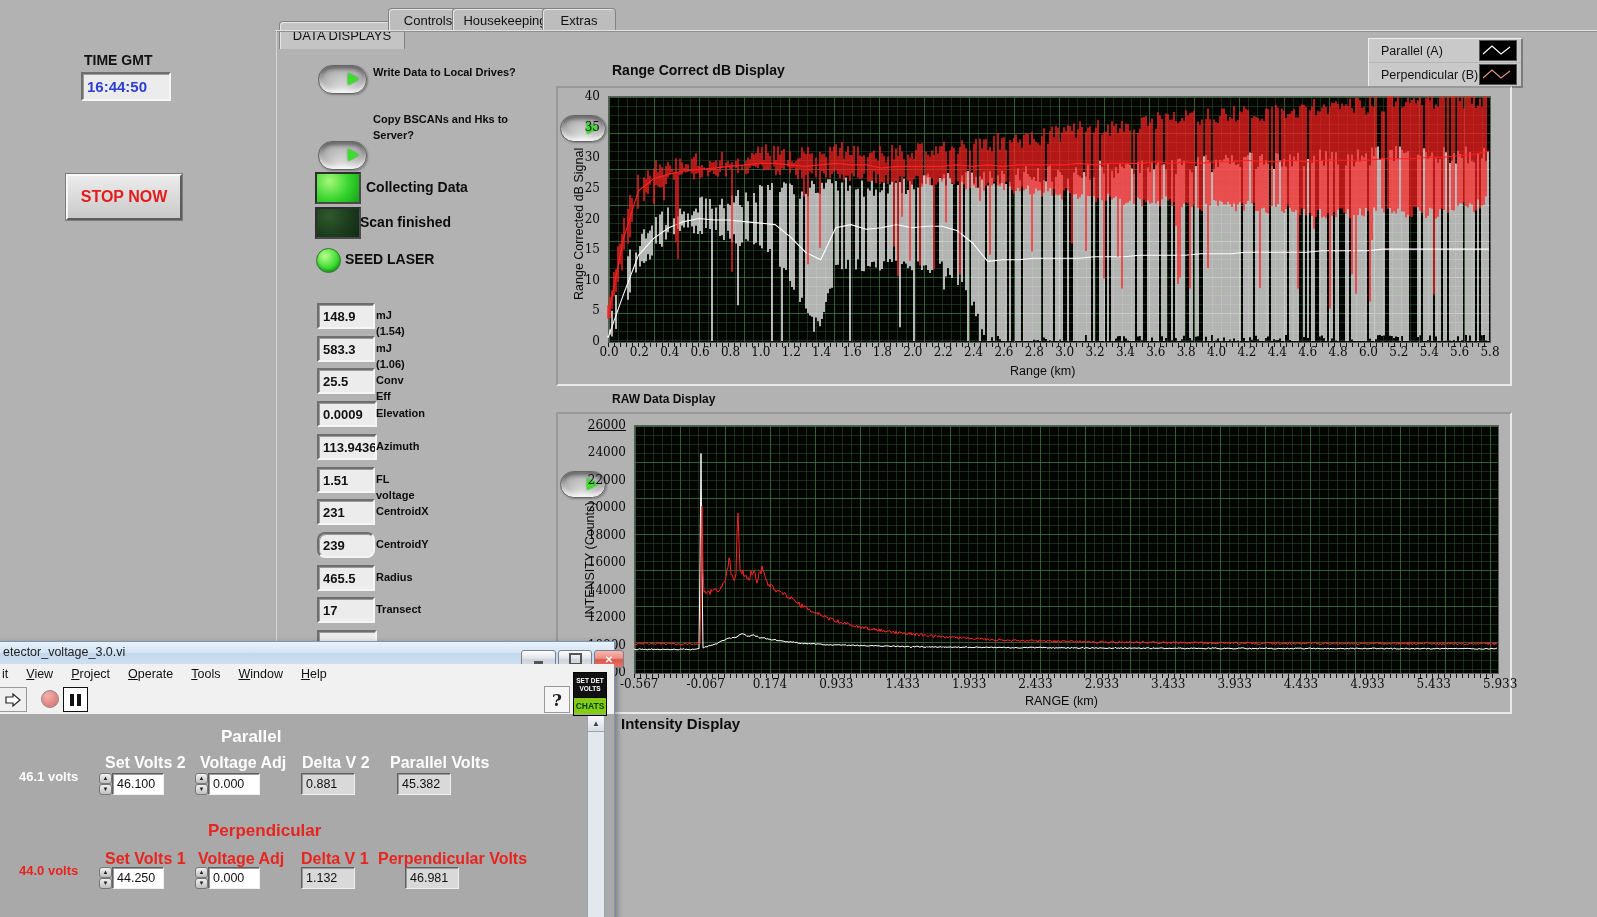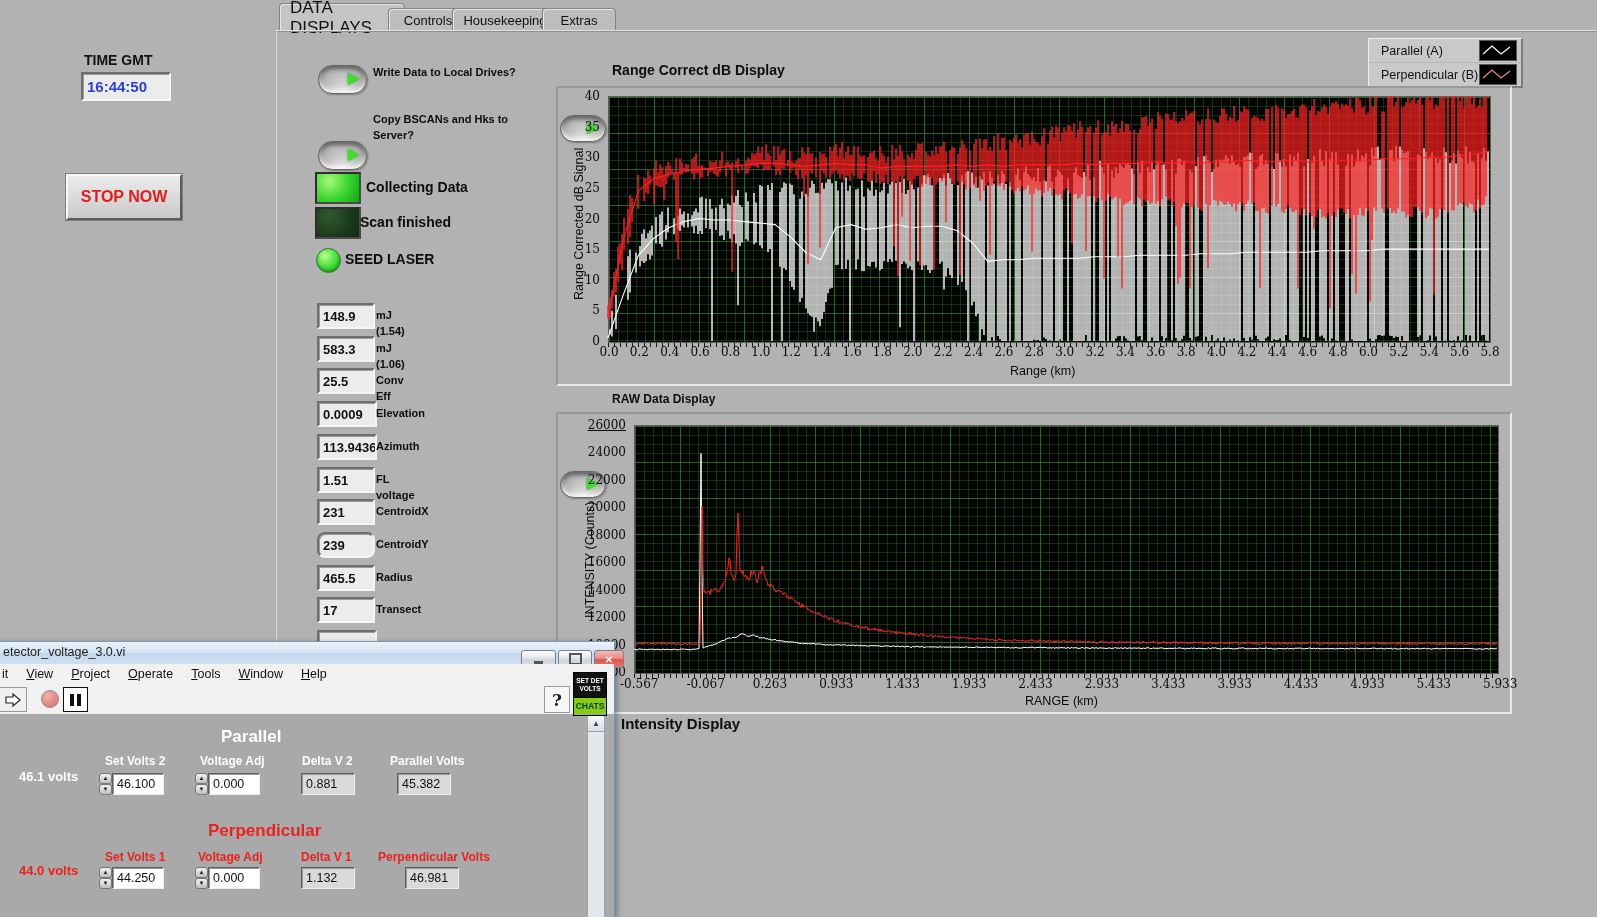--- a/index.html
+++ b/index.html
@@ -14,21 +14,21 @@
           font-weight:700;font-size:13px;overflow:hidden;white-space:nowrap;}
   
   .raised{background:linear-gradient(#ececec,#c9c9c9);border-top:2px solid #f8f8f8;border-left:2px solid #f8f8f8;
           border-bottom:2px solid #5d5d5d;border-right:2px solid #5d5d5d;
           box-shadow:0 0 0 1px #7d7d7d;display:flex;align-items:center;justify-content:center;cursor:pointer;}
   .stop-text{color:#e31c1c;font-weight:700;}
   
   .tab{position:absolute;top:8px;height:22px;background:#bdbdbd;border:1px solid #828282;border-bottom:none;
        border-radius:4px 4px 0 0;display:flex;align-items:center;justify-content:center;
        font-size:13px;padding:0 10px;box-shadow:inset 1px 1px 0 #e6e6e6;cursor:pointer;}
-  .tab.active{top:3px;height:27px;background:#c4c4c4;font-size:17px;}
+  .tab.active{top:21px;height:27px;background:#c4c4c4;font-size:13px;}
   .tabline{position:absolute;left:275px;right:0;top:30px;height:1px;background:#e2e2e2;}
   .tabline2{position:absolute;left:275px;right:0;top:31px;height:1px;background:#8f8f8f;}
   .pageedge{position:absolute;left:276px;top:31px;bottom:0;width:1px;background:#d6d6d6;}
   
   .toggle{width:47px;height:27px;border-radius:14px;background:radial-gradient(ellipse at 50% 120%,#efefef,#b9b9b9 60%,#8f8f8f);
           border:1px solid #666;box-shadow:inset 0 -3px 4px rgba(255,255,255,.8),inset 0 3px 4px rgba(0,0,0,.45),1px 1px 2px rgba(0,0,0,.3);
           position:relative;cursor:pointer;}
   .toggle .tri{position:absolute;right:7px;top:7px;width:0;height:0;border-left:11px solid #3ddd2e;
           border-top:6px solid transparent;border-bottom:6px solid transparent;filter:drop-shadow(0 0 1px #0a0);}
   .lbl{font-weight:700;font-size:11px;line-height:16px;color:#0d0d0d;}
@@ -64,21 +64,21 @@
   .capbtn{position:absolute;top:8px;height:16px;border:1px solid #77828e;border-radius:3px;
       background:linear-gradient(#fdfdfd,#e2e6ea 45%,#cdd4db 55%,#dde2e8);display:flex;align-items:center;justify-content:center;
       font-size:10px;color:#333;cursor:pointer;}
   .capbtn.close{background:linear-gradient(#f6b8b1,#ee8d84 45%,#d9574c 55%,#e4776c);color:#fff;font-weight:700;}
   #vi-menubar{position:absolute;left:0;top:22px;right:0;height:19px;background:#f1f1f1;border-bottom:1px solid #d8d8d8;
       display:flex;align-items:center;font-size:12.5px;}
   .menu-item{padding:0 9px;cursor:pointer;}
   #vi-toolbar{position:absolute;left:0;top:41px;right:0;height:31px;background:#f1f1f1;border-bottom:1px solid #adadad;}
   .tbtn{position:absolute;display:flex;align-items:center;justify-content:center;cursor:pointer;}
   #vi-content{position:absolute;left:0;top:72px;right:0;bottom:0;background:#a9a9a9;}
-  .wlbl{position:absolute;font-weight:700;font-size:12px;color:#fdfdfd;white-space:nowrap;}
+  .wlbl{position:absolute;font-weight:700;font-size:16px;color:#fdfdfd;white-space:nowrap;}
   .rlbl{color:#e8241f;}
   .field{position:absolute;height:20px;background:#fff;border-top:1px solid #5f5f5f;border-left:1px solid #5f5f5f;
          border-bottom:1px solid #efefef;border-right:1px solid #efefef;box-shadow:inset 1px 1px 0 #999;
          font-size:12.5px;display:flex;align-items:center;padding-left:4px;}
   .ind{background:#d9d9d9;}
   .spin{position:absolute;width:13px;height:22px;display:flex;flex-direction:column;}
   .spin div{flex:1;background:linear-gradient(#f2f2f2,#bfbfbf);border:1px solid #777;font-size:6px;line-height:9px;
          display:flex;align-items:center;justify-content:center;color:#222;cursor:pointer;border-radius:3px;}
   #badge{position:absolute;right:7px;top:30px;width:32px;height:42px;border:1px solid #000;z-index:5;}
   #badge .b1{height:24px;background:#111;color:#fff;font-size:6.5px;font-weight:700;line-height:8px;
@@ -326,21 +326,21 @@
     <div class="ticklab" style="left: 556px; top: 119.625px; width: 44px; text-align: right;">35</div>
     <div class="ticklab" style="left: 556px; top: 89px; width: 44px; text-align: right;">40</div>
     <svg width="881" height="245" style="left: 608px; top: 96px;">
       <path d="M0.0 241.9L15.2 199.1L30.4 159.3L45.6 142.4L60.8 131.7L75.9 125.6L91.1 122.5L106.3 124.0L121.5 124.0L136.7 125.6L151.9 127.1L167.1 128.6L182.3 140.9L197.5 156.2L212.7 163.8L227.8 131.7L243.0 128.6L258.2 133.2L273.4 131.7L288.6 128.6L303.8 131.7L319.0 130.2L334.2 130.2L349.4 134.8L364.6 147.0L379.7 165.4L394.9 163.8L410.1 163.8L425.3 162.3L440.5 162.3L455.7 162.3L470.9 162.3L486.1 160.8L501.3 160.8L516.4 160.8L531.6 159.3L546.8 159.3L562.0 159.3L577.2 159.3L592.4 157.7L607.6 157.7L622.8 157.7L638.0 156.2L653.2 156.2L668.3 156.2L683.5 156.2L698.7 156.2L713.9 154.7L729.1 154.7L744.3 154.7L759.5 154.7L774.7 153.1L789.9 153.1L805.1 153.1L820.2 153.1L835.4 153.1L850.6 153.1L865.8 153.1L881.0 153.1" fill="none" stroke="#ffffff" stroke-width="1.1"></path>
       <path d="M0 239.8L0 241.0M2 233.6L2 238.5M4 214.7L4 240.5M8 198.9L8 232.9M20 160.3L20 203.8M22 153.6L22 196.6M28 156.4L28 176.6M32 150.0L32 170.5M34 137.8L34 165.2M36 133.2L36 167.0M38 142.4L38 165.2M40 137.3L40 158.2M42 134.6L42 163.4M44 129.5L44 159.6M48 121.1L48 147.4M52 118.5L52 147.9M54 115.5L54 150.8M58 129.0L58 143.5M60 111.4L60 136.2M66 122.2L66 138.2M70 120.2L70 133.0M72 112.6L72 135.1M74 118.2L74 129.4M76 115.5L76 131.5M80 117.6L80 131.5M84 119.2L84 130.5M86 115.3L86 137.2M88 112.5L88 129.7M90 116.6L90 138.1M92 101.6L92 134.9M94 100.8L94 137.9M98 102.6L98 131.9M102 102.9L102 133.1M104 112.8L104 245.0M108 111.6L108 134.1M112 108.7L112 140.0M114 102.8L114 139.2M116 112.3L116 144.1M120 107.7L120 134.7M122 109.3L122 142.7M124 99.6L124 146.4M126 106.5L126 138.3M128 100.1L128 147.5M130 94.1L130 209.2M132 108.9L132 150.0M134 111.0L134 146.4M138 96.6L138 143.2M140 105.3L140 144.8M146 97.1L146 148.3M148 106.5L148 146.7M152 89.1L152 149.6M154 90.3L154 152.2M160 89.1L160 155.9M162 94.0L162 153.1M164 86.9L164 245.0M172 95.9L172 170.7M174 91.7L174 245.0M176 86.3L176 172.0M178 87.6L178 174.0M182 87.4L182 184.9M184 88.9L184 191.0M186 98.3L186 193.7M192 102.7L192 205.9M194 95.6L194 201.7M198 97.7L198 212.6M200 100.3L200 216.9M202 91.7L202 219.4M204 84.8L204 220.8M206 87.9L206 235.8M208 96.9L208 221.4M210 96.7L210 225.3M212 98.1L212 230.3M214 86.8L214 223.0M216 92.8L216 216.1M218 86.8L218 205.9M220 83.3L220 197.2M222 83.2L222 192.7M224 87.3L224 191.8M228 85.0L228 169.0M230 94.4L230 168.8M234 86.6L234 173.2M238 81.4L238 172.7M240 94.8L240 163.8M242 89.6L242 245.0M248 93.6L248 173.5M250 92.7L250 163.2M254 84.6L254 175.1M256 100.8L256 175.2M260 92.6L260 170.0M262 94.5L262 170.4M264 84.6L264 166.0M266 99.7L266 165.7M268 93.6L268 171.5M272 96.2L272 174.4M274 94.3L274 172.9M276 86.7L276 165.3M280 97.5L280 165.9M282 88.4L282 162.9M284 85.4L284 166.0M288 86.8L288 164.8M292 85.9L292 231.3M294 96.9L294 167.9M296 82.8L296 165.4M298 97.9L298 167.6M300 94.0L300 172.3M302 85.1L302 170.2M304 88.2L304 174.3M306 93.3L306 245.0M310 91.6L310 165.5M314 87.4L314 174.1M316 79.2L316 169.5M318 79.6L318 169.3M320 77.7L320 174.1M322 80.9L322 177.1M324 89.3L324 173.9M332 81.8L332 167.8M334 82.5L334 165.6M336 78.3L336 193.5M338 89.4L338 180.6M340 77.1L340 171.9M342 81.8L342 179.1M344 88.0L344 181.9M350 89.1L350 188.9M354 79.3L354 186.0M358 76.3L358 194.2M360 75.1L360 245.0M364 76.6L364 209.4M366 87.6L366 205.7M368 80.7L368 220.3M370 91.8L370 217.8M372 80.2L372 245.0M374 83.1L374 233.3M376 75.8L376 239.1M380 89.4L380 245.0M382 75.3L382 245.0M384 81.7L384 241.3M386 87.4L386 245.0M390 79.3L390 240.1M392 87.4L392 243.3M394 74.7L394 245.0M396 77.9L396 245.0M398 88.1L398 245.0M402 85.9L402 245.0M408 78.8L408 245.0M410 72.4L410 245.0M412 84.2L412 245.0M416 75.9L416 245.0M418 70.2L418 245.0M420 78.0L420 245.0M422 80.8L422 245.0M424 83.5L424 245.0M426 81.1L426 243.7M428 85.1L428 244.4M430 71.9L430 244.0M432 85.9L432 245.0M436 84.1L436 241.6M438 85.3L438 242.9M440 70.5L440 245.0M442 69.3L442 244.2M444 85.5L444 245.0M448 80.7L448 245.0M450 74.1L450 245.0M452 76.1L452 243.5M454 79.0L454 245.0M460 82.8L460 245.0M466 76.6L466 245.0M468 71.2L468 245.0M470 78.9L470 245.0M472 80.5L472 245.0M474 81.9L474 245.0M476 75.9L476 245.0M478 80.6L478 239.0M480 68.1L480 245.0M482 83.8L482 245.0M486 81.2L486 245.0M492 64.8L492 245.0M494 71.1L494 245.0M496 77.6L496 245.0M500 67.8L500 245.0M504 74.8L504 245.0M506 81.8L506 245.0M508 71.0L508 242.5M510 77.3L510 240.3M512 67.2L512 240.0M514 70.5L514 245.0M516 72.3L516 240.3M518 68.3L518 242.4M520 68.0L520 244.6M522 69.0L522 245.0M524 72.6L524 245.0M526 77.9L526 245.0M530 65.8L530 240.6M532 76.9L532 240.0M534 64.7L534 244.2M540 71.2L540 245.0M542 76.2L542 245.0M544 67.1L544 241.5M546 73.5L546 245.0M548 69.1L548 245.0M550 66.4L550 245.0M554 69.2L554 240.2M556 68.3L556 245.0M558 73.4L558 242.1M564 64.3L564 244.2M568 78.1L568 242.0M570 63.1L570 245.0M572 62.4L572 245.0M574 69.0L574 243.2M576 64.7L576 239.7M582 74.1L582 242.1M584 76.2L584 244.6M588 70.0L588 240.7M590 61.1L590 240.2M596 60.2L596 245.0M598 59.2L598 240.8M600 64.1L600 245.0M602 66.5L602 245.0M604 76.0L604 239.1M606 73.3L606 245.0M608 63.8L608 244.4M610 70.9L610 242.5M612 63.8L612 245.0M614 64.7L614 245.0M616 63.2L616 241.6M618 59.0L618 245.0M620 61.9L620 245.0M622 68.1L622 243.6M624 59.2L624 245.0M626 66.3L626 242.4M628 68.9L628 245.0M630 68.1L630 244.5M632 71.1L632 245.0M636 61.0L636 242.0M638 60.7L638 245.0M640 59.3L640 245.0M642 56.4L642 241.2M644 57.1L644 243.8M648 72.9L648 239.8M650 70.8L650 243.3M652 60.0L652 245.0M654 58.1L654 245.0M656 68.5L656 245.0M658 64.4L658 242.0M660 68.1L660 240.6M664 70.2L664 245.0M666 73.1L666 243.3M668 57.0L668 244.1M670 57.8L670 244.0M672 64.5L672 242.4M674 70.4L674 245.0M676 63.0L676 245.0M678 70.5L678 239.0M682 58.6L682 244.0M684 70.3L684 245.0M686 60.4L686 245.0M688 64.7L688 245.0M690 56.8L690 245.0M696 70.1L696 241.0M700 63.0L700 242.1M704 67.0L704 245.0M706 59.8L706 245.0M712 53.6L712 240.6M714 64.9L714 239.5M716 69.7L716 242.3M718 55.3L718 245.0M722 63.1L722 245.0M724 56.1L724 242.6M728 56.2L728 244.5M730 68.6L730 245.0M738 69.4L738 245.0M740 58.2L740 245.0M744 58.6L744 243.6M746 70.5L746 245.0M748 65.7L748 245.0M750 53.6L750 245.0M752 65.6L752 245.0M754 59.5L754 245.0M756 61.6L756 245.0M758 57.2L758 245.0M762 69.3L762 242.8M764 51.6L764 245.0M766 60.0L766 245.0M768 51.4L768 243.2M770 50.5L770 239.3M772 63.6L772 238.9M774 61.9L774 239.9M776 62.4L776 239.5M782 53.9L782 239.7M784 54.0L784 239.9M786 65.0L786 242.0M788 50.1L788 240.4M790 62.6L790 240.9M792 50.5L792 245.0M794 54.0L794 240.1M796 57.0L796 245.0M798 56.6L798 245.0M800 55.1L800 245.0M810 58.6L810 241.1M812 59.8L812 239.3M816 52.3L816 245.0M818 56.0L818 245.0M820 62.8L820 244.1M822 60.4L822 239.4M824 56.5L824 245.0M828 62.3L828 240.5M830 66.8L830 245.0M832 62.9L832 245.0M836 51.2L836 245.0M838 56.3L838 244.8M842 67.0L842 244.6M844 64.7L844 245.0M846 56.9L846 244.0M848 67.5L848 245.0M850 54.8L850 240.3M852 57.9L852 245.0M854 61.7L854 244.3M858 50.6L858 239.1M860 67.3L860 245.0M862 56.1L862 239.4M864 65.3L864 245.0M866 66.3L866 245.0M870 57.7L870 245.0M874 62.2L874 239.3M876 52.0L876 239.1M878 64.9L878 244.4M880 55.2L880 245.0" fill="none" stroke="#ffffff" stroke-width="1.4"></path>
       <path d="M0.0 220.5L15.2 143.9L30.4 94.9L45.6 82.7L60.8 78.1L75.9 75.0L91.1 73.5L106.3 72.0L121.5 70.4L136.7 68.9L151.9 67.4L167.1 67.4L182.3 68.9L197.5 70.4L212.7 68.9L227.8 67.4L243.0 68.9L258.2 68.9L273.4 72.0L288.6 70.4L303.8 70.4L319.0 70.4L334.2 70.4L349.4 68.9L364.6 70.4L379.7 68.9L394.9 70.4L410.1 68.9L425.3 68.9L440.5 68.9L455.7 68.9L470.9 67.4L486.1 68.9L501.3 67.4L516.4 67.4L531.6 67.4L546.8 65.8L562.0 67.4L577.2 65.8L592.4 67.4L607.6 65.8L622.8 65.8L638.0 64.3L653.2 65.8L668.3 65.8L683.5 64.3L698.7 65.8L713.9 64.3L729.1 64.3L744.3 64.3L759.5 64.3L774.7 62.8L789.9 62.8L805.1 62.8L820.2 61.3L835.4 61.3L850.6 59.7L865.8 58.2L881.0 55.1" fill="none" stroke="#ff2222" stroke-width="1.1"></path>
       <path d="M0 209.2L0 222.7M2 200.7L2 222.3M4 194.2L4 212.8M6 176.0L6 200.6M8 173.3L8 196.0M10 150.4L10 185.8M12 147.5L12 168.1M14 137.9L14 174.6M16 121.8L16 153.8M20 113.0L20 147.7M22 98.9L22 141.3M24 102.1L24 126.1M30 78.8L30 112.7M36 81.3L36 105.0M38 82.8L38 96.4M40 74.3L40 98.0M42 79.6L42 88.7M46 72.4L46 108.3M48 64.3L48 88.9M50 76.3L50 90.5M52 68.6L52 91.1M54 71.3L54 90.9M56 80.0L56 104.2M58 70.0L58 88.2M60 65.7L60 81.5M62 69.3L62 78.3M64 72.9L64 76.3M66 76.5L66 83.8M68 62.2L68 146.3M70 76.2L70 162.9M72 62.4L72 79.0M74 66.5L74 78.3M76 71.5L76 74.9M78 68.1L78 76.5M80 68.5L80 75.8M84 62.7L84 77.6M86 60.9L86 83.6M88 57.2L88 77.8M90 69.9L90 77.2M92 70.3L92 82.0M94 69.0L94 81.3M96 71.5L96 74.1M100 72.3L100 80.2M102 64.9L102 76.3M104 66.2L104 74.8M106 66.0L106 78.1M108 64.2L108 79.4M110 73.0L110 80.8M112 64.6L112 76.1M114 55.7L114 71.8M116 70.8L116 71.2M118 66.5L118 80.5M120 65.2L120 71.3M122 68.2L122 73.0M124 66.2L124 175.7M128 65.1L128 71.9M130 62.4L130 77.3M134 68.9L134 74.3M138 64.7L138 78.0M140 61.6L140 77.6M142 63.2L142 71.8M144 56.8L144 69.8M146 58.4L146 69.9M148 56.9L148 71.0M150 50.6L150 72.2M152 56.9L152 68.2M154 51.0L154 69.3M156 63.9L156 74.2M158 48.3L158 73.3M160 56.7L160 74.0M162 59.8L162 73.4M166 49.8L166 70.4M168 63.9L168 79.2M170 50.3L170 75.4M172 58.6L172 79.1M174 54.5L174 72.5M176 52.9L176 72.9M180 63.9L180 70.7M182 55.2L182 77.2M184 65.2L184 72.6M186 67.1L186 71.8M188 64.9L188 79.1M190 62.7L190 83.1M192 61.7L192 73.3M194 51.3L194 81.9M196 56.2L196 100.2M198 58.0L198 79.0M200 50.9L200 168.2M202 57.8L202 75.4M204 57.3L204 77.4M208 61.5L208 81.2M212 55.9L212 151.7M214 58.2L214 74.9M216 57.5L216 77.4M218 61.1L218 81.5M222 50.8L222 82.1M224 55.3L224 78.0M226 50.6L226 75.5M228 48.3L228 74.6M230 60.1L230 78.1M232 51.7L232 82.6M234 46.0L234 78.5M236 62.7L236 83.8M238 56.1L238 79.7M240 50.2L240 79.8M242 59.0L242 85.0M244 59.0L244 77.6M246 49.7L246 80.4M250 50.6L250 81.7M252 59.5L252 83.0M254 60.4L254 82.2M256 59.3L256 77.7M260 61.1L260 85.6M262 57.0L262 85.7M264 56.2L264 84.6M266 54.5L266 75.4M268 62.5L268 87.1M270 64.7L270 78.4M272 50.0L272 87.9M274 57.3L274 85.9M276 59.7L276 86.4M278 66.3L278 78.9M280 60.4L280 88.0M284 49.0L284 86.0M286 63.3L286 150.6M288 52.4L288 85.0M290 59.9L290 180.0M292 48.9L292 80.4M294 55.4L294 120.7M296 63.3L296 80.8M300 58.5L300 84.7M302 61.5L302 164.7M304 56.7L304 88.8M306 62.8L306 83.3M308 54.1L308 79.8M310 47.2L310 80.3M312 47.9L312 169.4M314 47.3L314 90.8M318 55.4L318 88.0M320 58.5L320 81.5M322 60.4L322 89.0M324 54.4L324 82.0M326 58.8L326 173.5M328 50.3L328 88.8M330 57.2L330 86.3M332 50.2L332 81.0M334 50.0L334 85.4M336 45.8L336 82.5M338 55.7L338 126.3M342 54.3L342 82.7M344 50.6L344 87.5M346 52.1L346 88.5M350 57.8L350 85.6M352 51.2L352 178.7M354 44.2L354 85.8M356 48.3L356 88.4M358 52.3L358 93.3M362 54.4L362 91.9M366 47.7L366 89.6M368 43.0L368 92.1M372 42.4L372 104.7M374 52.2L374 83.9M376 43.5L376 94.8M378 43.1L378 89.7M380 54.2L380 86.7M382 51.0L382 158.7M384 55.2L384 89.6M386 39.7L386 85.8M390 37.1L390 89.2M392 53.6L392 90.2M394 41.9L394 87.0M396 41.2L396 93.9M398 53.9L398 85.8M402 44.1L402 90.5M404 46.4L404 93.9M406 41.9L406 97.7M408 38.6L408 95.1M410 46.8L410 91.9M412 43.6L412 95.3M414 51.5L414 90.6M416 39.1L416 94.6M418 37.3L418 93.0M420 37.7L420 89.5M422 48.4L422 98.2M424 35.8L424 155.6M426 43.1L426 97.7M428 46.0L428 92.4M430 47.2L430 94.7M432 49.2L432 94.2M434 40.3L434 100.4M436 32.2L436 96.8M440 47.8L440 95.3M442 34.8L442 92.1M444 30.6L444 99.6M446 41.2L446 93.2M448 29.8L448 98.5M450 31.4L450 99.6M452 45.4L452 98.5M454 36.5L454 103.5M456 31.3L456 94.6M458 35.3L458 92.2M460 29.2L460 94.6M462 30.1L462 97.2M464 34.7L464 147.5M466 27.3L466 98.5M468 41.6L468 97.9M470 33.4L470 103.1M472 25.3L472 101.3M474 31.1L474 98.3M478 35.8L478 155.0M480 31.4L480 99.9M482 30.3L482 100.3M486 36.5L486 100.2M488 31.5L488 106.3M490 24.2L490 102.1M494 38.6L494 104.3M496 36.6L496 182.5M498 35.8L498 104.7M500 28.4L500 97.8M502 39.6L502 100.5M504 25.3L504 103.5M506 29.9L506 101.9M508 27.7L508 100.5M510 36.7L510 160.7M512 32.2L512 102.7M514 24.9L514 192.5M516 35.7L516 109.0M518 27.7L518 107.3M520 27.9L520 106.4M522 34.4L522 104.8M526 33.6L526 108.1M530 37.0L530 101.6M532 32.7L532 103.3M534 21.4L534 110.2M536 21.1L536 103.8M538 20.0L538 106.3M540 29.7L540 104.4M542 26.6L542 107.8M544 22.5L544 106.7M548 32.8L548 107.4M550 16.2L550 105.0M552 19.6L552 110.5M554 23.1L554 103.3M558 17.5L558 100.6M560 18.2L560 104.5M562 23.8L562 103.2M564 23.6L564 110.3M566 15.9L566 106.0M568 25.0L568 129.9M570 27.2L570 188.1M572 25.3L572 181.5M574 22.1L574 111.3M576 24.5L576 107.4M578 14.2L578 106.4M580 19.5L580 107.5M582 17.3L582 192.5M584 16.4L584 111.0M586 14.9L586 108.4M590 25.4L590 111.8M592 28.7L592 113.5M594 23.5L594 114.9M598 23.0L598 107.8M600 12.6L600 172.1M602 23.3L602 109.5M606 23.5L606 104.1M608 25.9L608 104.7M610 27.1L610 109.7M612 19.9L612 104.7M614 12.6L614 105.9M616 12.6L616 108.4M618 17.9L618 108.4M620 24.6L620 105.8M622 21.0L622 108.3M624 22.6L624 111.0M626 10.0L626 107.5M628 25.4L628 115.2M630 24.1L630 108.4M632 15.2L632 106.2M634 16.3L634 107.4M636 10.3L636 114.5M638 12.7L638 108.0M640 14.1L640 104.8M644 21.9L644 107.6M646 20.0L646 106.8M648 20.8L648 114.9M650 22.0L650 115.1M652 24.4L652 192.0M654 22.8L654 112.6M656 24.7L656 111.8M658 12.6L658 116.5M660 13.1L660 117.5M664 11.0L664 110.0M668 9.0L668 110.8M670 11.4L670 108.1M674 12.5L674 115.2M676 14.6L676 117.0M678 21.9L678 112.9M680 18.1L680 108.4M682 17.5L682 111.7M684 15.0L684 115.5M686 13.1L686 116.1M688 21.2L688 114.0M690 21.5L690 192.8M692 10.4L692 119.2M694 8.5L694 112.6M696 8.8L696 113.1M698 10.9L698 119.6M702 14.2L702 116.9M704 10.5L704 120.0M706 3.0L706 132.7M708 19.3L708 120.9M710 14.9L710 114.1M712 15.6L712 113.1M714 11.6L714 121.5M716 8.5L716 120.5M718 11.0L718 122.2M720 17.8L720 117.0M722 10.7L722 212.4M724 6.5L724 119.7M726 7.1L726 115.9M728 5.3L728 120.9M730 8.0L730 113.4M732 12.7L732 112.4M734 7.6L734 112.5M736 10.0L736 116.7M738 8.3L738 117.7M740 9.9L740 112.9M742 2.4L742 122.3M744 12.1L744 178.2M746 16.5L746 119.0M748 1.5L748 197.7M750 2.0L750 118.9M752 4.2L752 112.2M754 11.8L754 119.3M756 10.8L756 120.2M758 18.4L758 112.0M760 16.6L760 114.9M762 0.8L762 205.5M764 9.7L764 144.1M766 11.1L766 111.5M768 0.0L768 114.8M774 15.3L774 112.6M776 15.4L776 116.4M780 0.0L780 112.7M782 0.0L782 111.9M784 0.0L784 117.3M786 10.5L786 115.3M788 5.5L788 117.5M790 0.0L790 112.4M794 11.4L794 115.6M796 10.5L796 115.4M798 5.9L798 121.4M800 1.5L800 118.7M802 6.8L802 120.5M804 4.0L804 120.9M806 1.9L806 110.8M808 7.3L808 111.3M810 3.9L810 111.2M812 1.1L812 114.8M814 8.9L814 116.9M818 2.2L818 121.9M820 0.3L820 119.7M822 4.2L822 111.7M824 0.0L824 112.7M826 12.5L826 198.6M828 8.5L828 122.4M830 10.8L830 120.8M832 1.2L832 113.3M834 0.5L834 112.7M836 1.3L836 113.9M840 0.0L840 117.1M844 0.0L844 114.0M846 0.0L846 114.4M850 0.0L850 109.7M852 5.0L852 107.3M854 0.5L854 107.8M856 12.2L856 106.4M858 0.0L858 110.1M860 1.0L860 111.5M862 0.0L862 107.3M864 7.7L864 108.8M866 0.0L866 116.3M868 12.0L868 114.6M870 9.4L870 103.6M872 2.6L872 112.5M874 10.9L874 109.6M876 1.1L876 108.8M878 0.0L878 100.6" fill="none" stroke="#ff2222" stroke-width="1.4"></path>
     </svg>
     <div class="ticklab" style="left: 620px; top: 677px; width: 30px; text-align: center;">-0.567</div>
     <div class="ticklab" style="left: 686.385px; top: 677px; width: 30px; text-align: center;">-0.067</div>
-    <div class="ticklab" style="left: 752.769px; top: 677px; width: 30px; text-align: center;">0.263</div>
+    <div class="ticklab" style="left: 752.769px; top: 677px; width: 30px; text-align: center;">0.174</div>
     <div class="ticklab" style="left: 819.154px; top: 677px; width: 30px; text-align: center;">0.933</div>
     <div class="ticklab" style="left: 885.538px; top: 677px; width: 30px; text-align: center;">1.433</div>
     <div class="ticklab" style="left: 951.923px; top: 677px; width: 30px; text-align: center;">1.933</div>
     <div class="ticklab" style="left: 1018.31px; top: 677px; width: 30px; text-align: center;">2.433</div>
     <div class="ticklab" style="left: 1084.69px; top: 677px; width: 30px; text-align: center;">2.933</div>
     <div class="ticklab" style="left: 1151.08px; top: 677px; width: 30px; text-align: center;">3.433</div>
     <div class="ticklab" style="left: 1217.46px; top: 677px; width: 30px; text-align: center;">3.933</div>
     <div class="ticklab" style="left: 1283.85px; top: 677px; width: 30px; text-align: center;">4.433</div>
     <div class="ticklab" style="left: 1350.23px; top: 677px; width: 30px; text-align: center;">4.933</div>
     <div class="ticklab" style="left: 1416.62px; top: 677px; width: 30px; text-align: center;">5.433</div>

